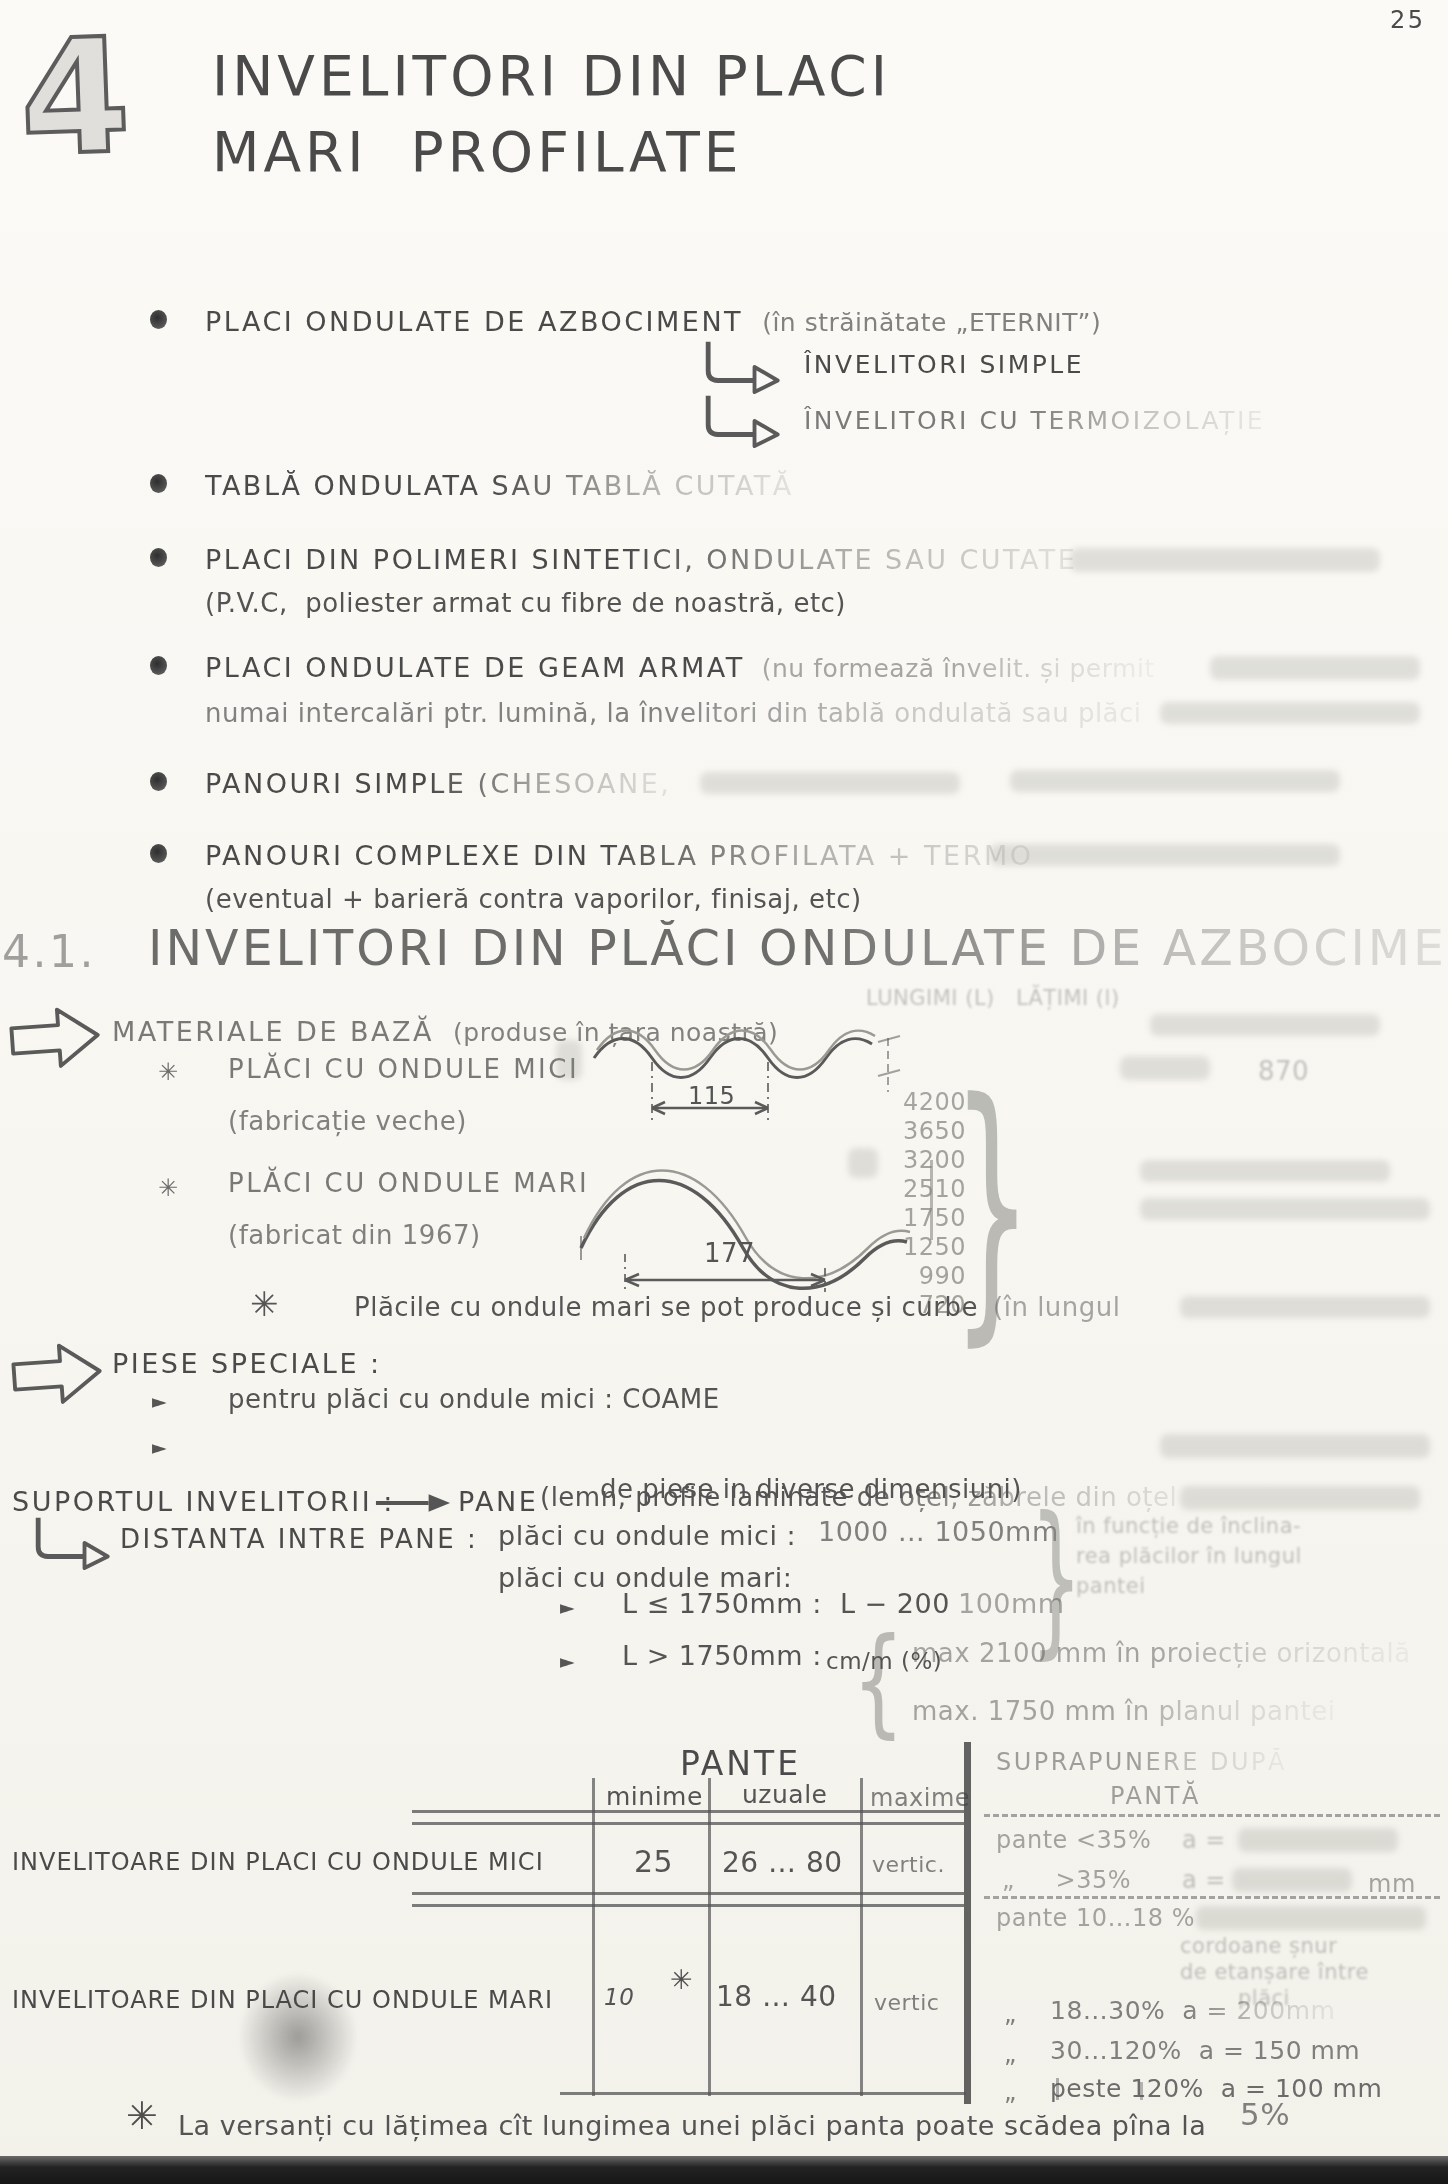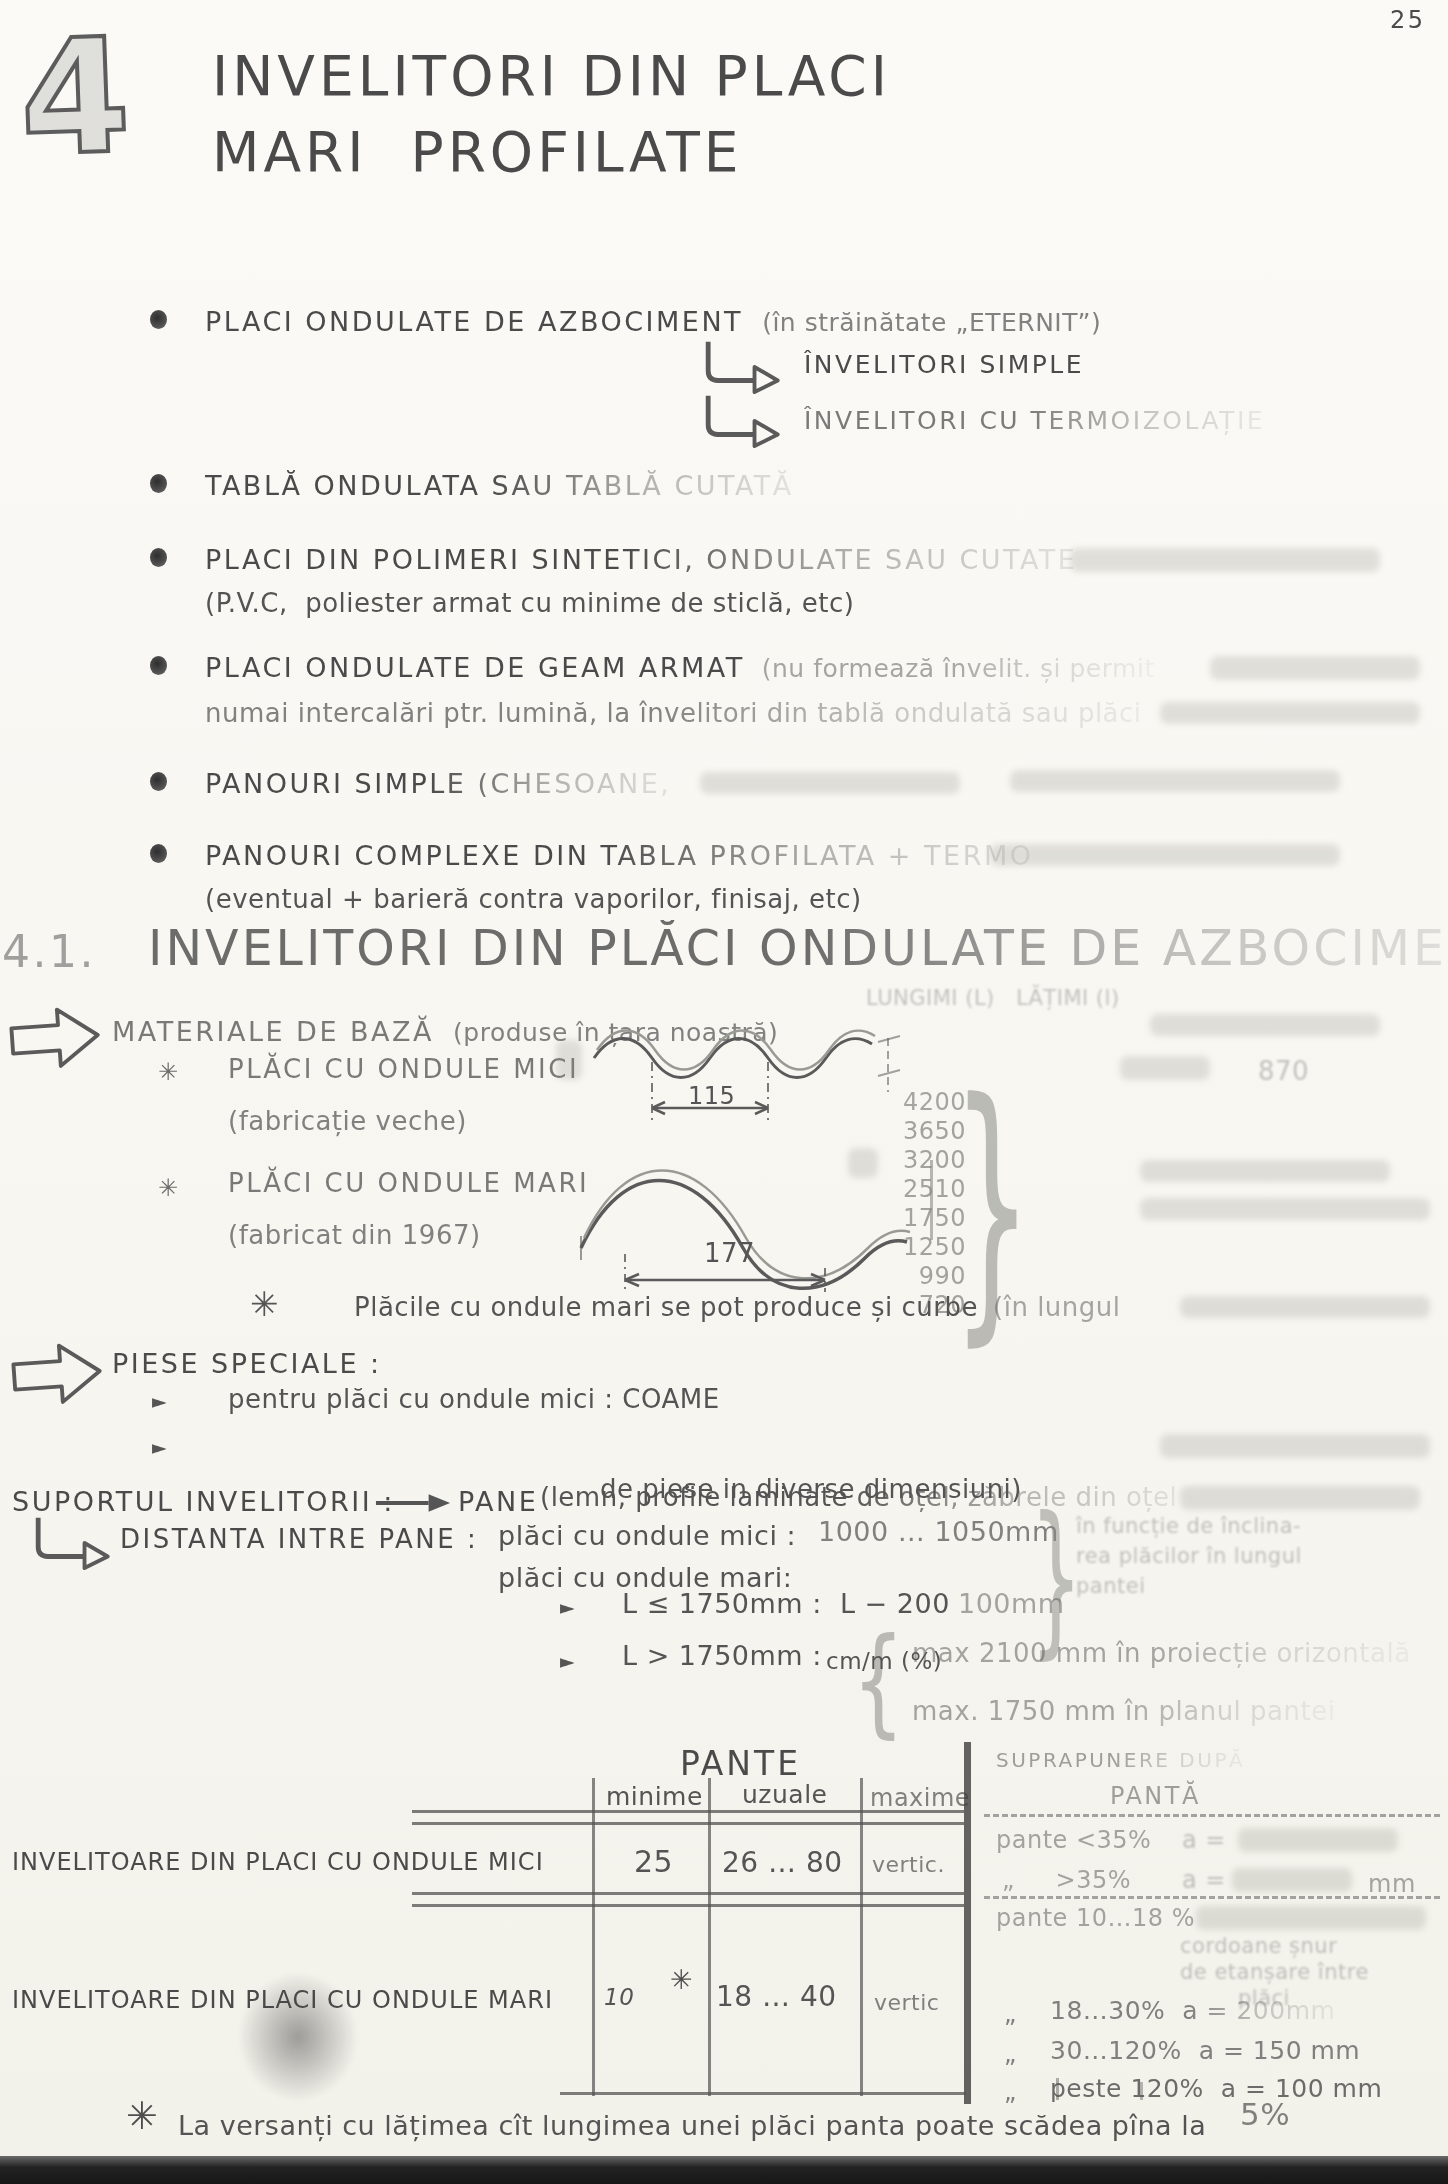--- a/index.html
+++ b/index.html
@@ -54,21 +54,21 @@
       <path d="M58,30 L82,44 L58,56 z" stroke-width="4" stroke-linejoin="round"></path>
   </svg>
   <div class="abs caps f1 fade-tail" style="left:804px;top:406px;font-size:25px;">ÎNVELITORI CU TERMOIZOLAȚIE</div>
 
   <div class="abs dot" style="left:150px;top:474px;"></div>
   <div class="abs caps fade-tail" style="left:205px;top:470px;font-size:27px;">TABLĂ ONDULATA SAU TABLĂ CUTATĂ</div>
 
   <div class="abs dot" style="left:150px;top:548px;"></div>
   <div class="abs caps fade-tail" style="left:205px;top:544px;font-size:27px;">PLACI DIN POLIMERI SINTETICI, ONDULATE SAU CUTATE</div>
   <div class="abs smudge" style="left:1070px;top:548px;width:310px;height:24px;"></div>
-  <div class="abs hand" style="left:205px;top:588px;font-size:26px;">(P.V.C,  poliester armat cu minime de sticlă, etc)</div>
+  <div class="abs hand" style="left:205px;top:588px;font-size:26px;">(P.V.C,  poliester armat cu fibre de noastră, etc)</div>
 
   <div class="abs dot" style="left:150px;top:656px;"></div>
   <div class="abs" style="left:205px;top:652px;">
     <span class="caps" style="font-size:27px;">PLACI ONDULATE DE GEAM ARMAT</span>
     <span class="hand f2 fade-tail" style="font-size:25px;margin-left:12px;">(nu formează învelit. și permit</span>
   </div>
   <div class="abs smudge" style="left:1210px;top:656px;width:210px;height:24px;"></div>
   <div class="abs hand f1 fade-tail" style="left:205px;top:698px;font-size:26px;">numai intercalări ptr. lumină, la învelitori din tablă ondulată sau plăci</div>
   <div class="abs smudge" style="left:1160px;top:702px;width:260px;height:22px;"></div>
 
@@ -190,21 +190,21 @@
   <div class="abs hand" style="left:622px;top:1640px;font-size:27px;">L &gt; 1750mm :</div>
   <div class="abs brace" style="left:852px;top:1622px;font-size:118px;transform:scaleX(.7);opacity:.55;">{</div>
   <div class="abs hand f2 fade-tail" style="left:912px;top:1638px;font-size:26px;">max 2100 mm în proiecție orizontală</div>
   <div class="abs hand f2 fade-tail" style="left:912px;top:1696px;font-size:26px;">max. 1750 mm în planul pantei</div>
 
   <div class="abs caps" style="left:680px;top:1744px;font-size:33px;letter-spacing:3px;">PANTE</div>
   <div class="abs hand" style="left:826px;top:1648px;font-size:23px;text-align:center;">cm/m (%)</div>
   <div class="abs hand" style="left:606px;top:1782px;font-size:25px;">minime</div>
   <div class="abs hand" style="left:742px;top:1780px;font-size:25px;">uzuale</div>
   <div class="abs hand f1" style="left:870px;top:1784px;font-size:24px;">maxime</div>
-  <div class="abs caps f2 fade-tail" style="left:996px;top:1748px;font-size:20px;">SUPRAPUNERE DUPĂ</div>
+  <div class="abs caps f2 fade-tail" style="left:996px;top:1748px;font-size:24px;">SUPRAPUNERE DUPĂ</div>
   <div class="abs caps f2" style="left:1110px;top:1782px;font-size:24px;">PANTĂ</div>
 
   <div class="abs vline" style="left:592px;top:1778px;height:318px;"></div>
   <div class="abs vline" style="left:708px;top:1778px;height:318px;"></div>
   <div class="abs vline" style="left:860px;top:1778px;height:318px;"></div>
   <div class="abs sep" style="left:964px;top:1742px;height:362px;"></div>
   <div class="abs dline" style="left:412px;top:1810px;width:552px;"></div>
   <div class="abs dash" style="left:984px;top:1814px;width:456px;"></div>
   <div class="abs dline" style="left:412px;top:1892px;width:552px;"></div>
   <div class="abs dash" style="left:984px;top:1896px;width:456px;"></div>

